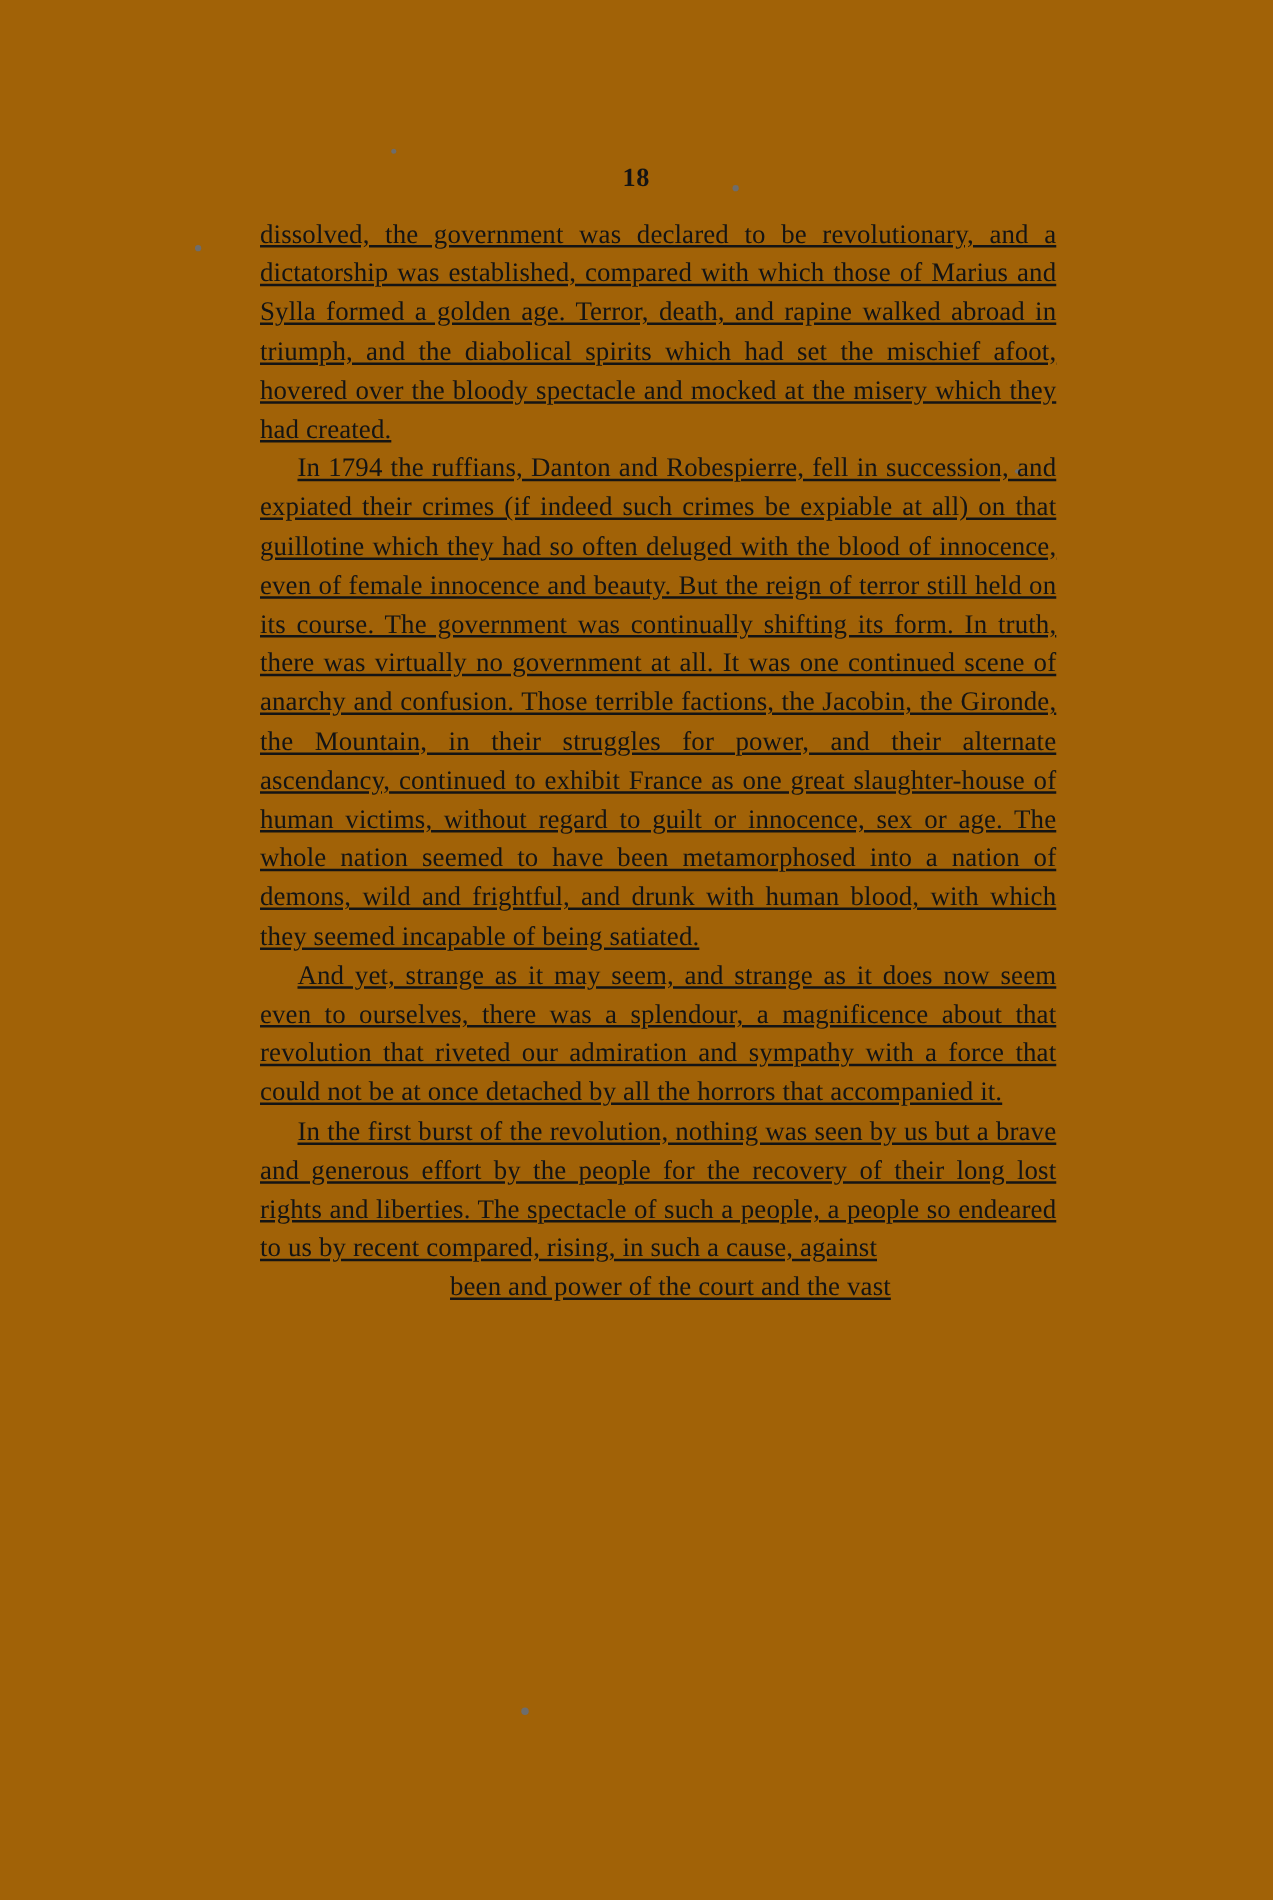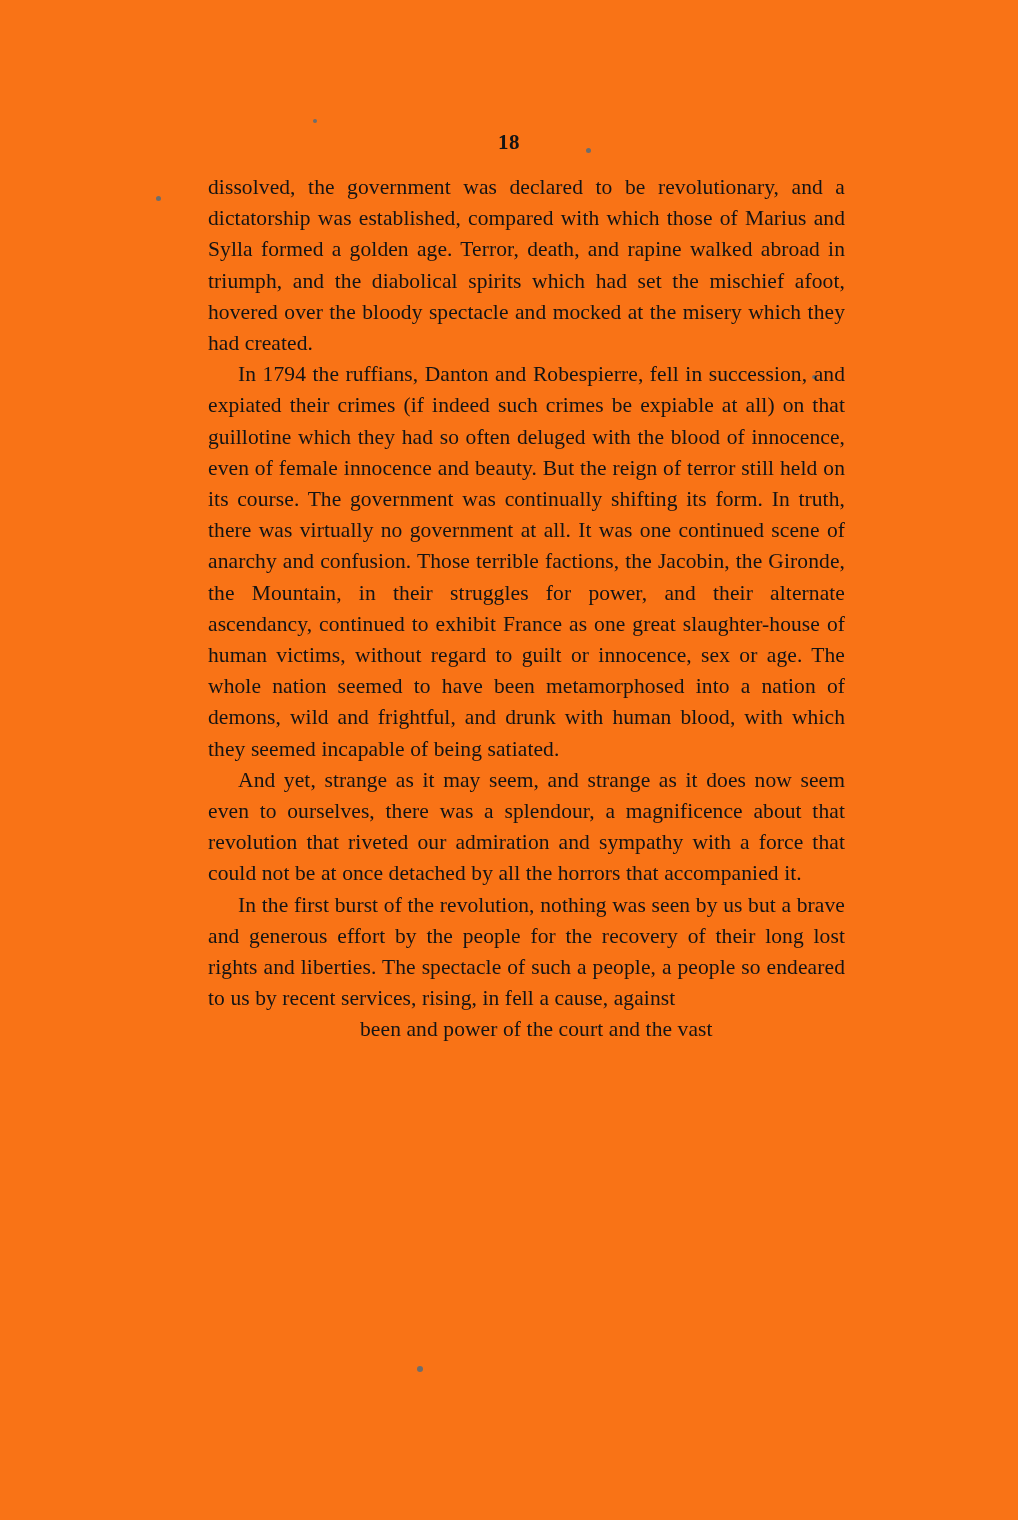--- a/index.html
+++ b/index.html
@@ -14,37 +14,38 @@
     font-family: "Liberation Serif", serif;
     color: #141414;
     overflow: hidden;
   }
   .page {
     position: absolute;
     left: 0;
     top: 0;
     width: 1018px;
     height: 1520px;
-    background: #f97316;
+    background: #a16207;
   }
   .page-number {
     position: absolute;
     top: 130px;
     left: 0;
     width: 1018px;
     text-align: center;
     font-size: 21px;
     font-weight: bold;
     letter-spacing: 0.5px;
   }
   .text-block {
     position: absolute;
     left: 208px;
     top: 172px;
     width: 637px;
+    text-decoration: underline;
   }
   p {
     margin: 0;
     font-size: 21.5px;
     line-height: 31.2px;
     text-align: justify;
     text-justify: inter-word;
     letter-spacing: 0.1px;
   }
   p.first {
@@ -79,17 +80,17 @@
   <div class="speck s1"></div>
   <div class="speck s2"></div>
   <div class="speck s3"></div>
   <div class="speck s4"></div>
   <div class="speck s5"></div>
 
   <div class="text-block">
     <p class="first">dissolved, the government was declared to be revolutionary, and a dictatorship was established, compared with which those of Marius and Sylla formed a golden age.    Terror, death, and rapine walked abroad in triumph, and the diabolical spirits which had set the mischief afoot, hovered over the bloody spectacle and mocked at the misery which they had created.</p>
     <p class="indent">In 1794 the ruffians, Danton and Robespierre, fell in succession, and expiated their crimes (if indeed such crimes be expiable at all) on that guillotine which they had so often deluged with the blood of innocence, even of female innocence and beauty.    But the reign of terror still held on its course.    The government was continually shifting its form.    In truth, there was virtually no government at all.    It was one continued scene of anarchy and confusion.    Those terrible factions, the Jacobin, the Gironde, the Mountain, in their struggles for power, and their alternate ascendancy, continued to exhibit France as one great slaughter-house of human victims, without regard to guilt or innocence, sex or age.    The whole nation seemed to have been metamorphosed into a nation of demons, wild and frightful, and drunk with human blood, with which they seemed incapable of being satiated.</p>
     <p class="indent">And yet, strange as it may seem, and strange as it does now seem even to ourselves, there was a splendour, a magnificence about that revolution that riveted our admiration and sympathy with a force that could not be at once detached by all the horrors that accompanied it.</p>
-    <p class="indent">In the first burst of the revolution, nothing was seen by us but a brave and generous effort by the people for the recovery of their long lost rights and liberties. The spectacle of such a people, a people so endeared to us by recent services, rising, in fell a cause, against</p>
+    <p class="indent">In the first burst of the revolution, nothing was seen by us but a brave and generous effort by the people for the recovery of their long lost rights and liberties. The spectacle of such a people, a people so endeared to us by recent compared, rising, in such a cause, against</p>
     <p><span class="occluded"></span><span>been and power of the court and the vast</span></p>
   </div>
 
 </div>
 
 </body></html>

